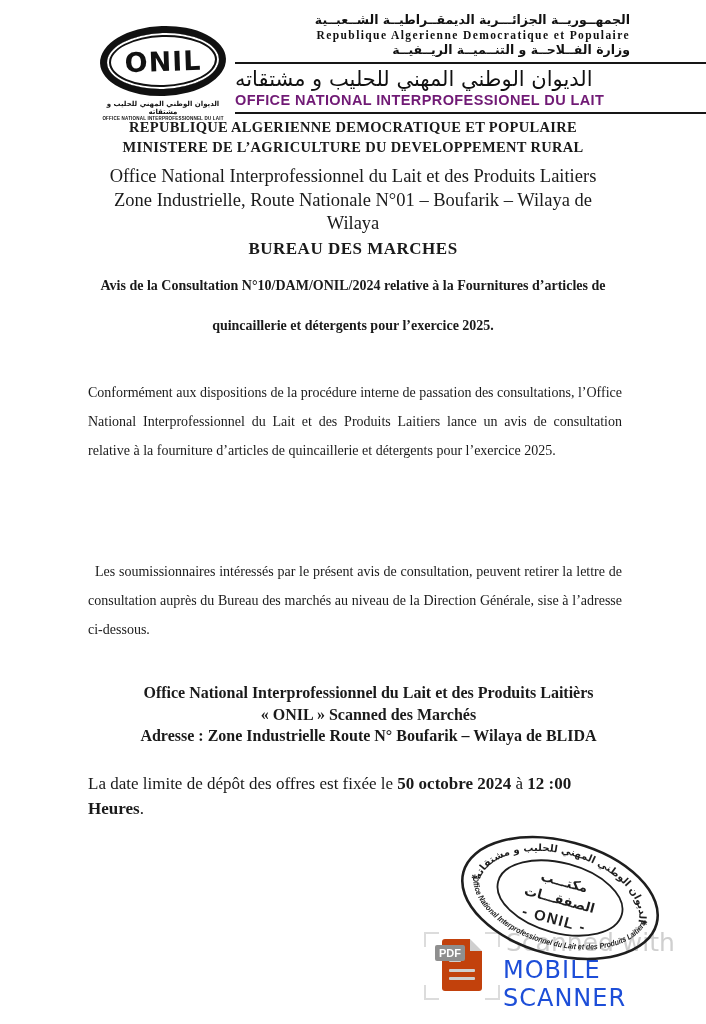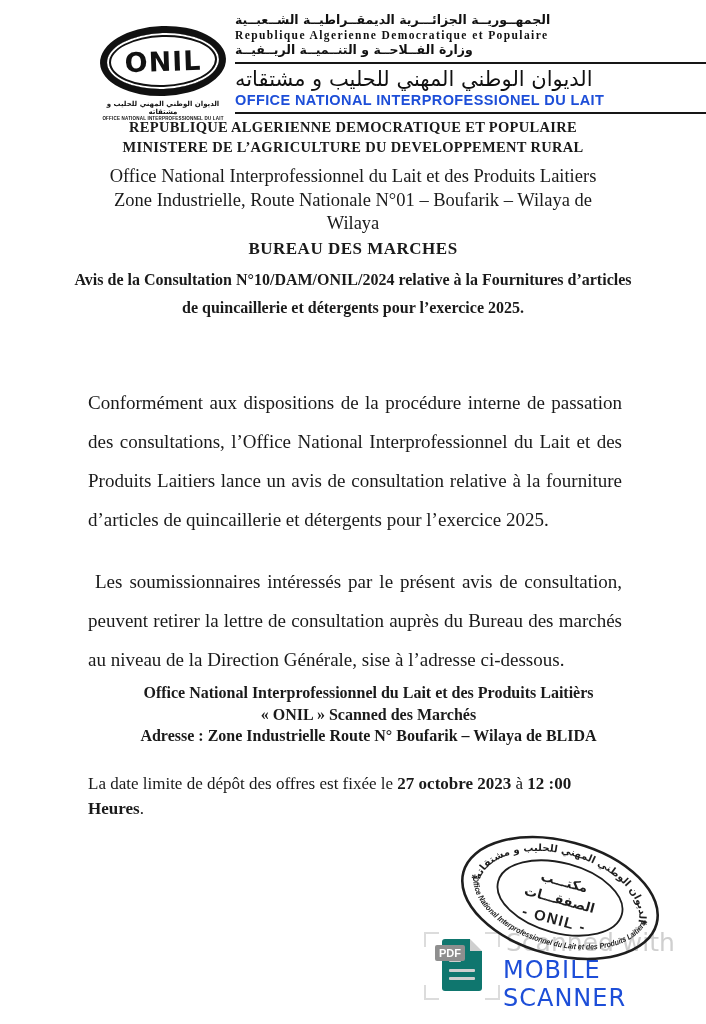--- a/index.html
+++ b/index.html
@@ -20,48 +20,48 @@
     box-shadow:inset 0 0 0 2px #fff, inset 0 0 0 4px #111;
     transform:rotate(-2deg);
   }
   .logo-oval span{
     font-family:"DejaVu Sans", sans-serif;
     font-weight:900;font-size:27px;letter-spacing:1px;color:#111;
   }
   .logo-cap-ar{font-family:"DejaVu Sans", sans-serif;font-size:7px;font-weight:700;color:#111;margin-top:4px;line-height:8px;}
   .logo-cap-fr{font-family:"Liberation Sans", sans-serif;font-size:4.5px;font-weight:700;color:#111;line-height:6px;letter-spacing:.2px;}
   .hdr-right{position:absolute;left:235px;right:0;top:12px;}
-  .hdr-center{width:395px;text-align:left;}
+  .hdr-center{width:395px;text-align:right;}
   .ar-line1,.ar-line2{font-family:"DejaVu Sans", sans-serif;font-size:12.5px;font-weight:700;line-height:16px;color:#111;}
   .fr-line{font-size:11.5px;font-weight:700;letter-spacing:1.4px;line-height:14px;color:#111;}
   .hdr-rule{height:2px;background:#161616;margin-top:4px;}
   .ar-big{font-family:"DejaVu Sans", sans-serif;font-size:21px;font-weight:400;color:#111;line-height:26px;margin-top:2px;text-align:left;}
-  .office-fr{font-family:"Liberation Sans", sans-serif;font-size:14.5px;font-weight:700;letter-spacing:.4px;color:#1d4ed8;line-height:17px;margin-top:0px;}
+  .office-fr{font-family:"Liberation Sans", sans-serif;font-size:14.5px;font-weight:700;letter-spacing:.4px;color:#701a75;line-height:17px;margin-top:0px;}
   .hdr-rule2{height:2px;background:#161616;margin-top:3px;}
   
   .title-block{position:absolute;left:0;right:0;top:117px;text-align:center;font-weight:700;font-size:14.5px;line-height:20px;letter-spacing:.3px;}
   .addr-block{position:absolute;left:0;right:0;top:165px;text-align:center;font-size:18.5px;line-height:23.5px;}
   .addr-bureau{font-weight:700;font-size:17px;letter-spacing:.5px;margin-top:1px;}
-  .notice-title{position:absolute;left:73px;right:73px;top:266px;text-align:center;font-weight:700;font-size:16px;line-height:28px;}
-  .para{position:absolute;left:88px;width:534px;font-size:19px;line-height:39px;text-align:justify;}
+  .notice-title{position:absolute;left:73px;right:73px;top:266px;text-align:center;font-weight:700;font-size:14px;line-height:40px;}
+  .para{position:absolute;left:88px;width:534px;font-size:14px;line-height:29px;text-align:justify;}
   .p1{top:364px;}
   .p2{top:543px;text-indent:7px;}
   .contact-block{position:absolute;left:0;right:0;top:682px;text-align:center;font-weight:700;font-size:16px;line-height:21.5px;margin-left:31px;}
   .deadline{position:absolute;left:88px;width:540px;top:771px;font-size:17px;line-height:25px;}
   .deadline b{font-weight:700;}
   
   .wm-text1{position:absolute;left:506px;top:928px;font-family:"DejaVu Sans", sans-serif;font-size:25px;color:#cfcfcf;}
   .wm-text2{position:absolute;left:503px;top:956px;font-family:"DejaVu Sans", sans-serif;font-size:24px;letter-spacing:1px;color:#1d4ed8;}
   .pdf-wrap{position:absolute;left:424px;top:932px;width:76px;height:68px;}
   .pdf-corner{position:absolute;width:13px;height:13px;border:2px solid #dcdcdc;}
   .pdf-corner.tl{left:0;top:0;border-right:none;border-bottom:none;}
   .pdf-corner.tr{right:0;top:0;border-left:none;border-bottom:none;}
   .pdf-corner.bl{left:0;bottom:0;border-right:none;border-top:none;}
   .pdf-corner.br{right:0;bottom:0;border-left:none;border-top:none;}
-  .pdf-doc{position:absolute;left:18px;top:7px;width:40px;height:52px;background:#0f766e;border-radius:3px;}
+  .pdf-doc{position:absolute;left:18px;top:7px;width:40px;height:52px;background:#c2410c;border-radius:3px;}
   .pdf-fold{position:absolute;right:0;top:0;width:0;height:0;border-left:12px solid #cfcfcf;border-top:12px solid #ffffff;}
   .pdf-line{position:absolute;left:7px;height:3px;background:#cfcfcf;border-radius:1px;}
   .pdf-line.s1{top:20px;width:12px;}
   .pdf-line.s2{top:30px;width:26px;}
   .pdf-line.s3{top:38px;width:26px;}
   .pdf-badge{position:absolute;left:-7px;top:6px;background:#8f8f8f;color:#fff;font-family:"Liberation Sans", sans-serif;font-weight:700;font-size:11px;padding:2px 4px;border-radius:2px;}
   
   .stamp{position:absolute;left:432px;top:818px;width:256px;height:160px;}
   .stamp text{fill:#1e1e1e;}
 </style>
@@ -106,21 +106,21 @@
 
   <p class="para p1">Conformément aux dispositions de la procédure interne de passation des consultations, l’Office National Interprofessionnel du Lait et des Produits Laitiers lance un avis de consultation relative à la fourniture d’articles de quincaillerie et détergents pour l’exercice 2025.</p>
   <p class="para p2">Les soumissionnaires intéressés par le présent avis de consultation, peuvent retirer la lettre de consultation auprès du Bureau des marchés au niveau de la Direction Générale, sise à l’adresse ci-dessous.</p>
 
   <div class="contact-block">
     <div>Office National Interprofessionnel du Lait et des Produits Laitièrs</div>
     <div>« ONIL » Scanned des Marchés</div>
     <div>Adresse : Zone Industrielle Route N° Boufarik – Wilaya de BLIDA</div>
   </div>
 
-  <div class="deadline"><span>La date limite de dépôt des offres est fixée le </span><b>27 octobre 2023</b><span> à </span><b>12 :00 Heures</b><span>.</span></div>
+  <div class="deadline"><span>La date limite de dépôt des offres est fixée le </span><b>50 octobre 2024</b><span> à </span><b>12 :00 Heures</b><span>.</span></div>
 
   <div class="wm-text1">Scanned with</div>
   <div class="wm-text2">MOBILE SCANNER</div>
   <div class="pdf-wrap">
     <div class="pdf-corner tl"></div>
     <div class="pdf-corner tr"></div>
     <div class="pdf-corner bl"></div>
     <div class="pdf-corner br"></div>
     <div class="pdf-doc">
       <div class="pdf-fold"></div>

